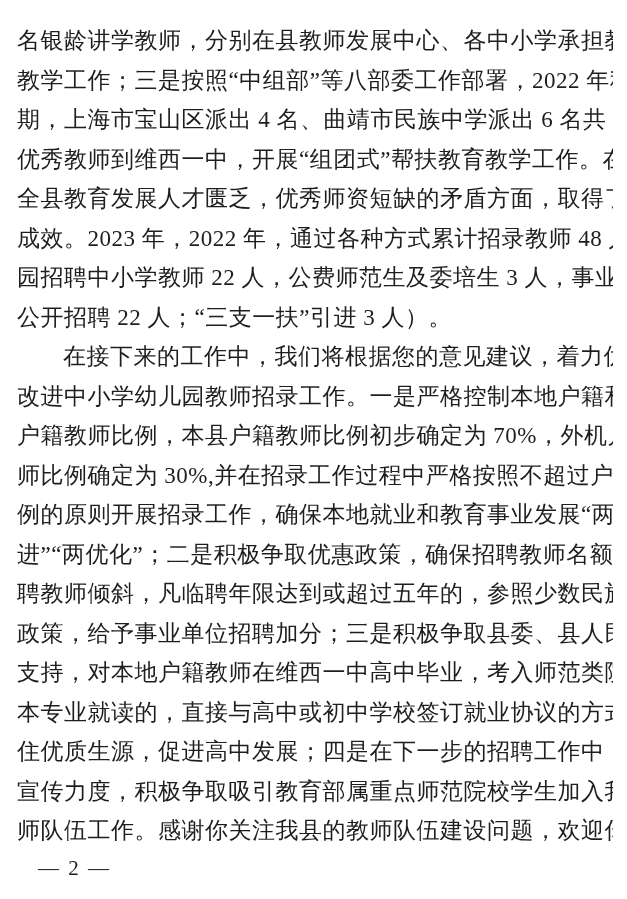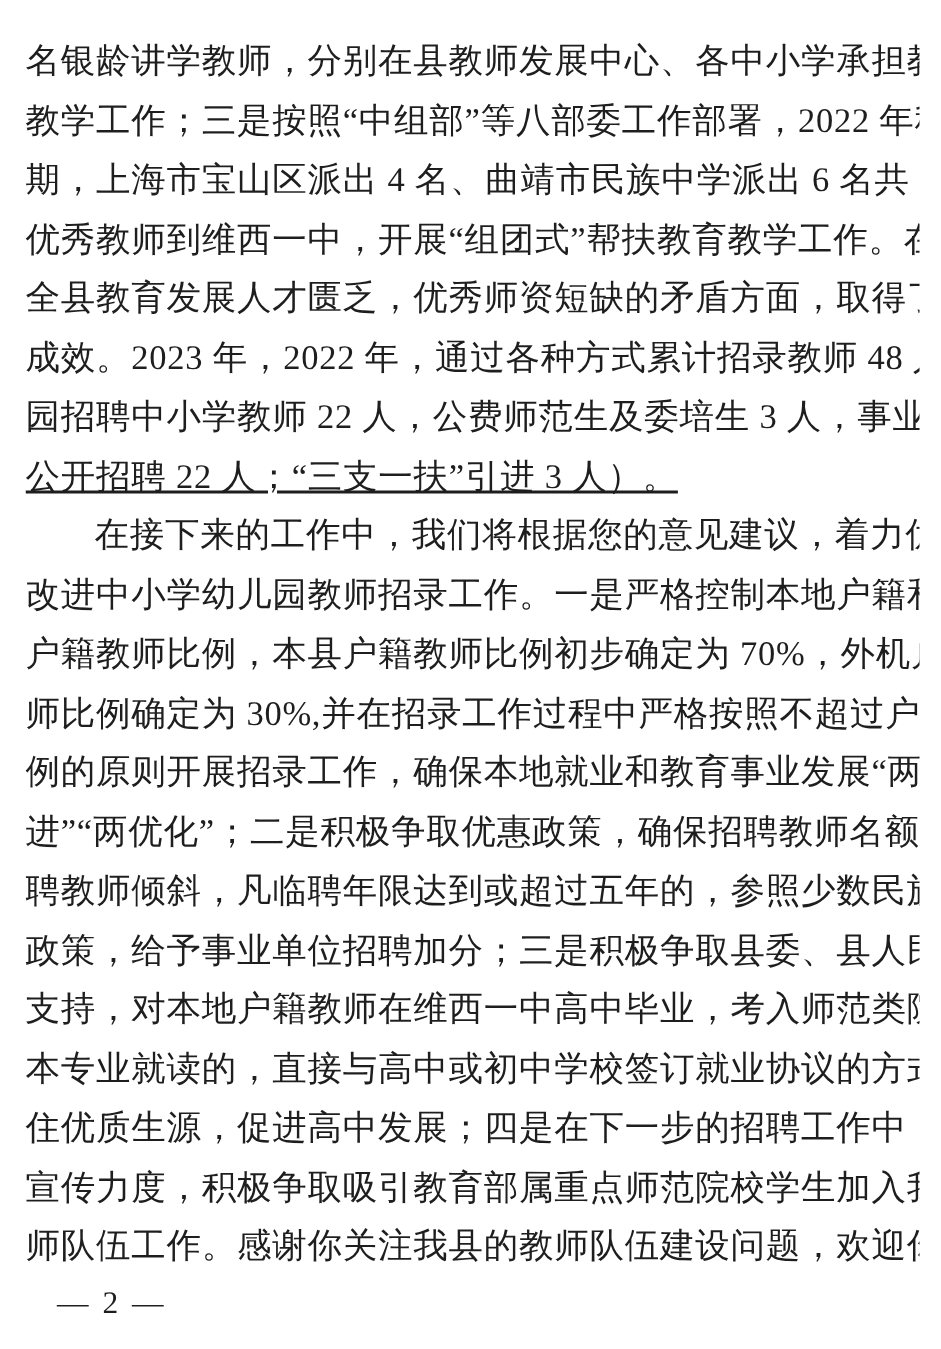--- a/index.html
+++ b/index.html
@@ -29,21 +29,20 @@
     text-align: justify;
     text-align-last: justify;
     text-justify: inter-character;
     white-space: nowrap;
     letter-spacing: 0.5px;
     overflow: hidden;
   }
   .line.short-line {
     text-align: right;
     text-align-last: left;
-    text-decoration: underline;
   }
   .line.indented {
     text-indent: 2em;
   }
   .page-footer {
     position: absolute;
     left: 38px;
     top: 856px;
     font-size: 21px;
     letter-spacing: 2px;

